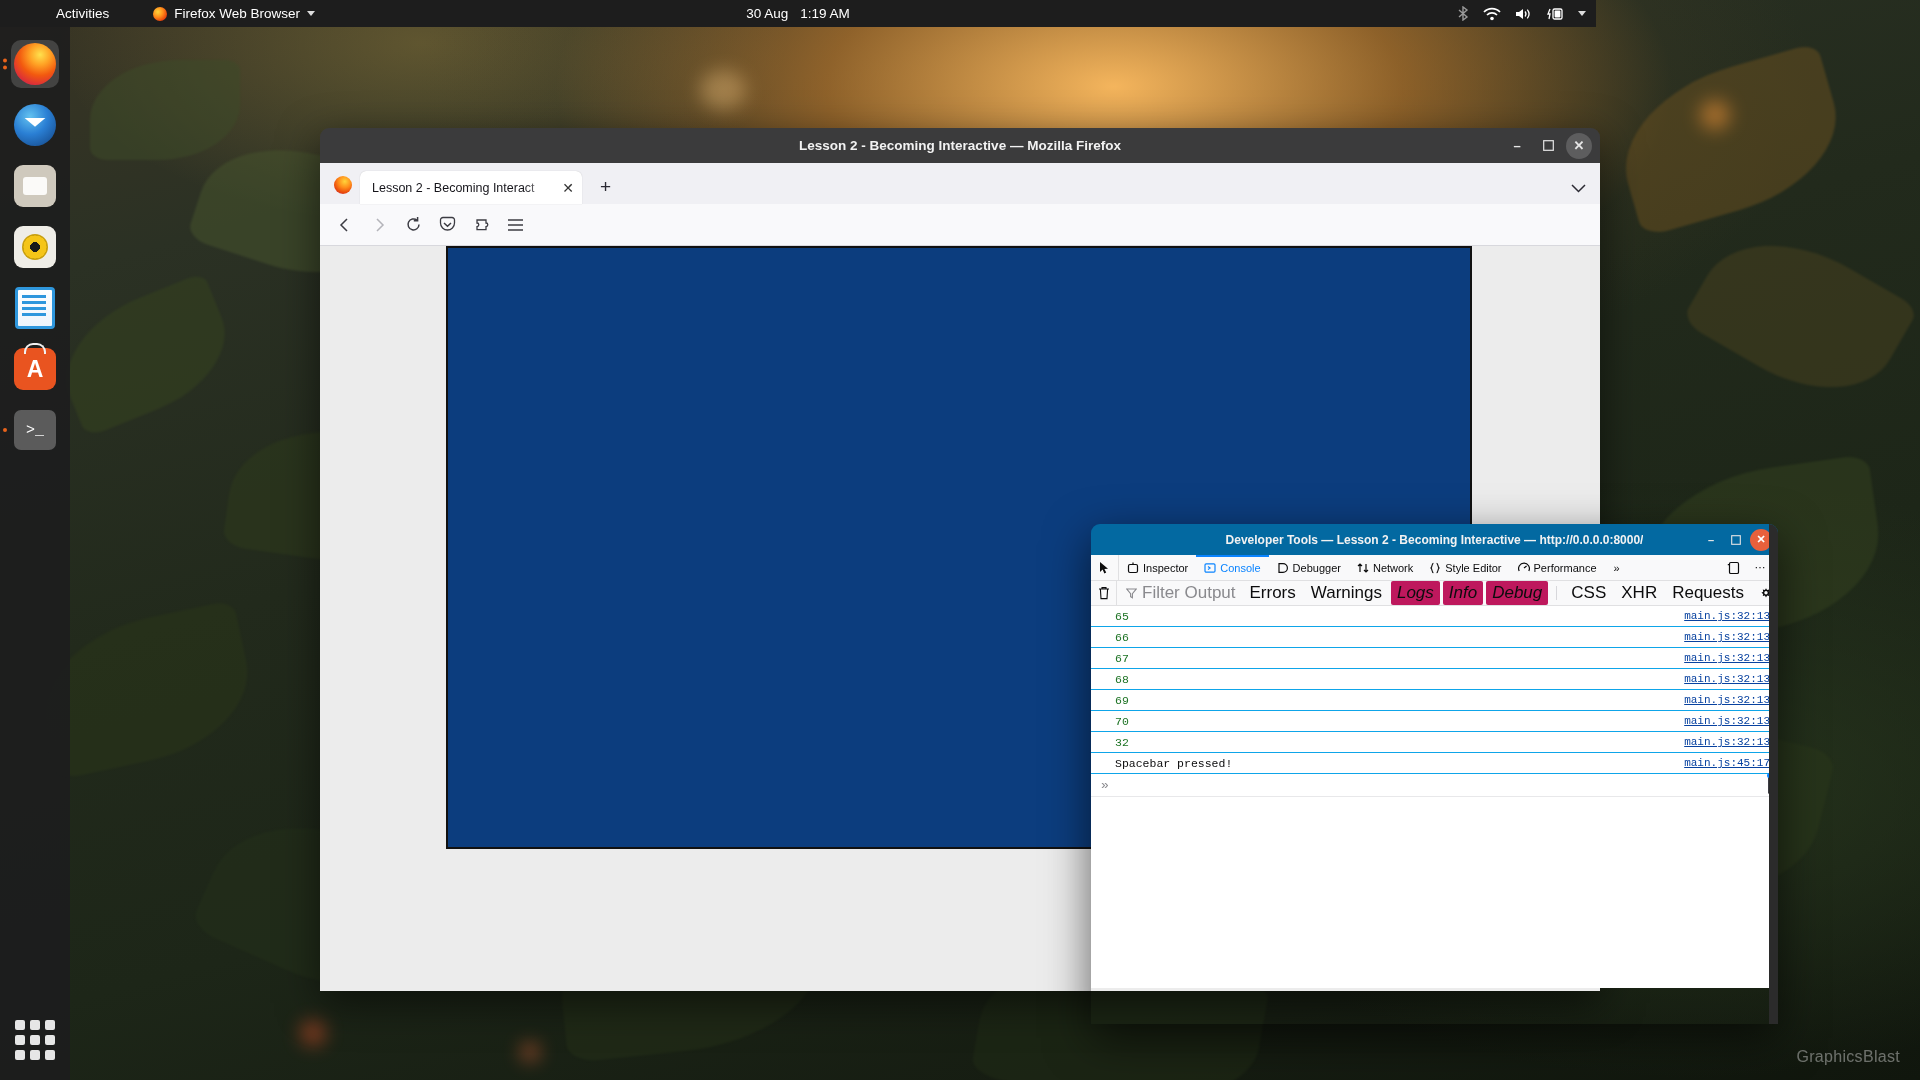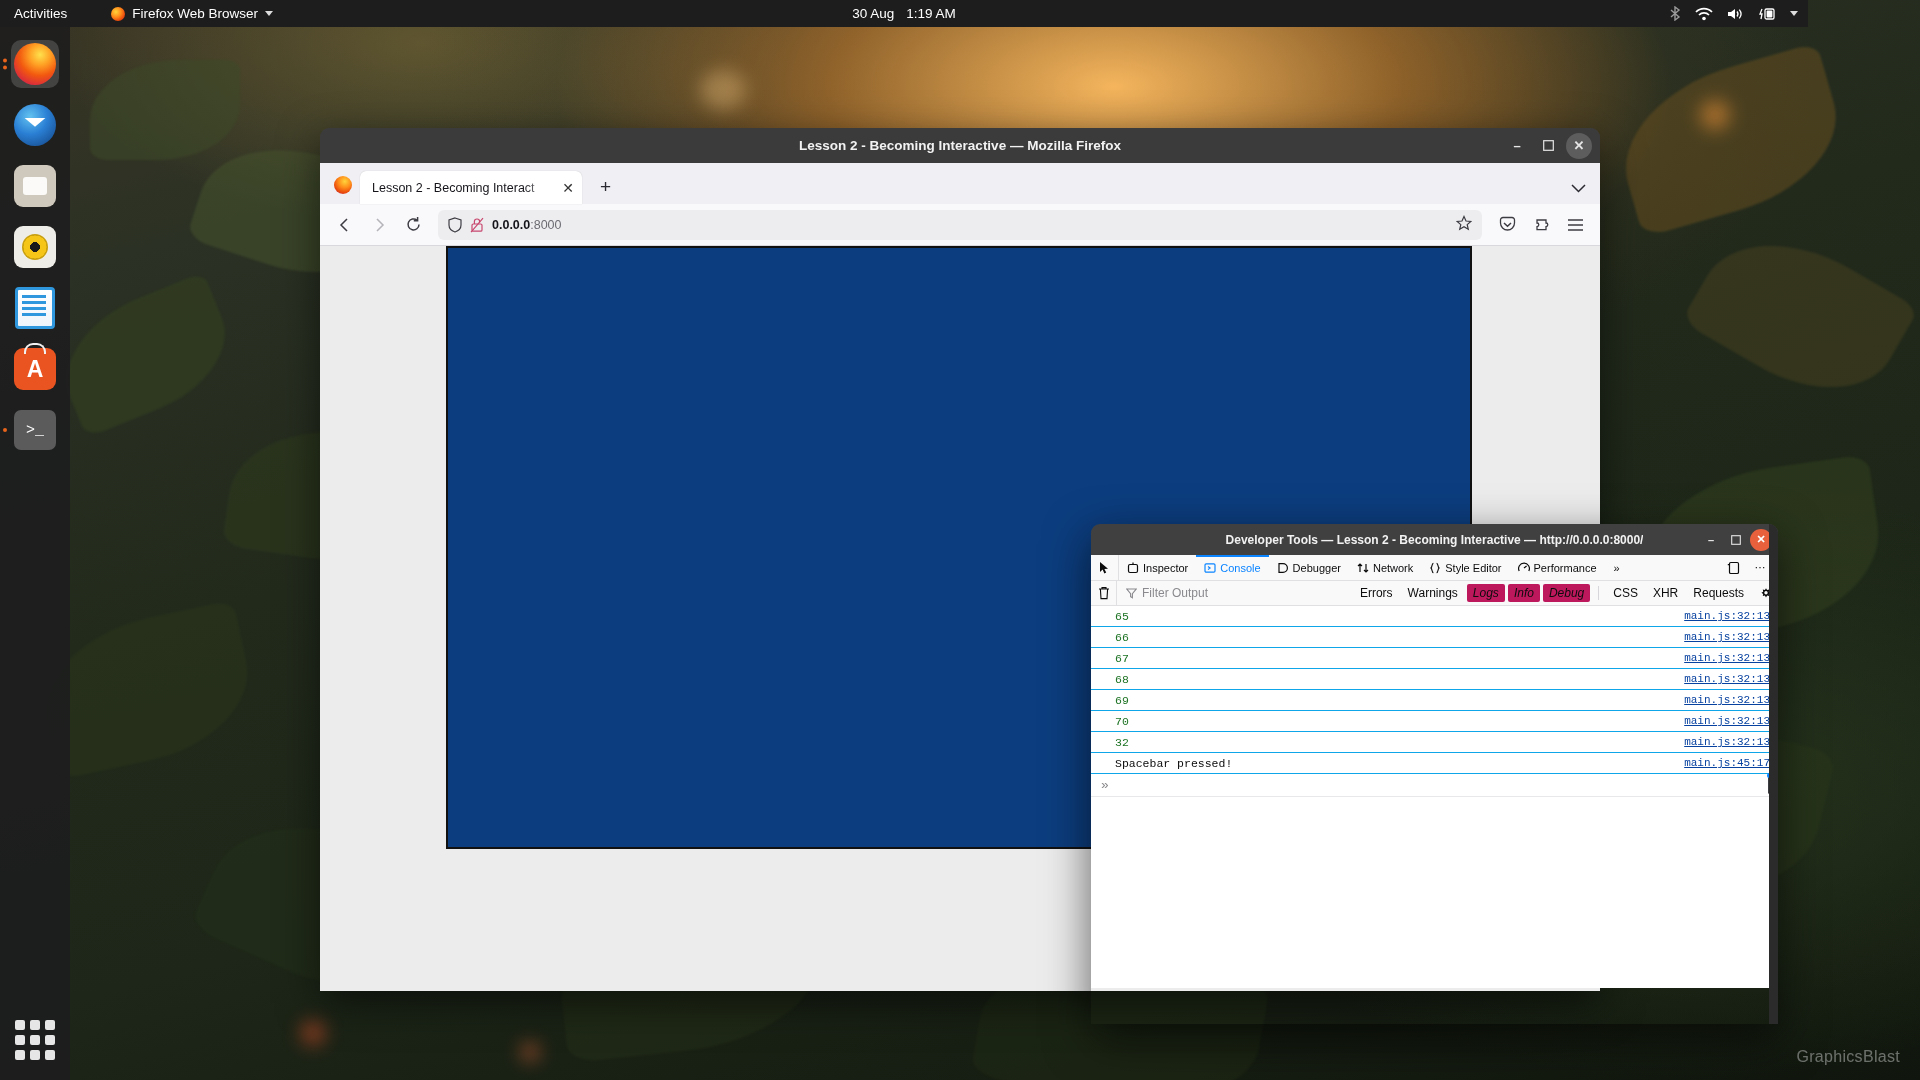--- a/index.html
+++ b/index.html
@@ -26,26 +26,27 @@
   .bokeh {
     position: absolute;
     border-radius: 50%;
     filter: blur(9px);
     opacity: 0.5;
   }
 
   
   #topbar {
     position: absolute; top: 0; left: 0;
-    width: 1808px; height: 27px;
+    width: 1596px; height: 27px;
     background: #1d1d1d;
     color: #ffffff;
     font-size: 13.5px;
     display: flex; align-items: center;
     z-index: 60;
+    padding-left: 42px;
   }
   #topbar .activities { padding: 0 14px 0 14px; font-size: 13.5px; }
   #topbar .appmenu { display: flex; align-items: center; gap: 7px; margin-left: 30px; font-size: 13.5px; }
   #topbar .clock {
     position: absolute; left: 50%; transform: translateX(-50%);
     display: flex; gap: 12px; font-size: 13.5px;
   }
   #topbar .tray {
     position: absolute; right: 10px;
     display: flex; align-items: center; gap: 14px;
@@ -202,21 +203,21 @@
 
   
   #dtwin {
     position: absolute; left: 1091px; top: 524px;
     width: 687px; height: 500px;
     border-radius: 9px 9px 0 0;
     box-shadow: 0 14px 46px rgba(0,0,0,0.6);
     overflow: hidden; z-index: 40;
   }
   #dt-titlebar {
-    height: 31px; background: #404040; color: #f2f2f2;
+    height: 31px; background: #0369a1; color: #f2f2f2;
     display: flex; align-items: center; justify-content: center;
     font-size: 12px; font-weight: bold; position: relative; padding: 0 64px;
   }
   #dt-titlebar .t { white-space: nowrap; overflow: hidden; text-overflow: ellipsis; }
   .dt-winbtns { position: absolute; right: 6px; display: flex; align-items: center; gap: 3px; }
   .dt-winbtn { width: 22px; height: 22px; border-radius: 50%; display: flex;
     align-items: center; justify-content: center; color: #e8e8e8; font-size: 11px; }
   .dt-winbtn.close { background: #e8603c; color: #fff; }
   #dt-toolbar {
     height: 26px; background: #f9f9fa; border-bottom: 1px solid #e0e0e2;
@@ -227,21 +228,21 @@
   .dt-tab {
     display: flex; align-items: center; gap: 4px; padding: 0 8px;
     white-space: nowrap; position: relative; color: #0c0c0d;
   }
   .dt-tab.sel { color: #0a84ff; box-shadow: inset 0 2px 0 #0a84ff; }
   .dt-spacer { flex: 1; }
   .dt-right { display: flex; align-items: center; gap: 2px; padding-right: 6px; }
   .dt-ico { width: 24px; display: flex; align-items: center; justify-content: center; color: #0c0c0d; }
   #dt-filterbar {
     height: 25px; background: #f9f9fa; border-bottom: 1px solid #e0e0e2;
-    display: flex; align-items: center; font-size: 12px; color: #0c0c0d; gap: 0;
+    display: flex; align-items: center; font-size: 17px; color: #0c0c0d; gap: 0;
   }
   .fb-trash { width: 26px; display: flex; align-items: center; justify-content: center;
     border-right: 1px solid #e0e0e2; height: 100%; }
   .fb-input { flex: 1; display: flex; align-items: center; gap: 5px; padding-left: 9px; color: #8a8a8e; }
   .fb-filters { display: flex; align-items: center; gap: 3px; padding-right: 4px; }
   .fb-chip { padding: 2px 6px; border-radius: 2px; }
   .fb-chip.on { background: #be185d; font-style: italic; }
   .fb-sep { width: 1px; height: 14px; background: #d7d7db; margin: 0 5px; }
   .fb-gear { width: 24px; display: flex; align-items: center; justify-content: center; font-size: 13px; }
   #dt-console { background: #ffffff; height: 382px; position: relative; overflow: hidden; }
@@ -415,39 +416,20 @@
       <svg width="16" height="16" viewBox="0 0 16 16">
           <path d="M6 2 L12 8 L6 14" fill="none" stroke="#b4b4ba" stroke-width="1.5"></path>
         </svg>
     </span>
     <span class="navbtn">
       <svg width="17" height="17" viewBox="0 0 17 17">
         <path d="M14 8.5 A5.5 5.5 0 1 1 12 4.2" fill="none" stroke="#3c3c43" stroke-width="1.5"></path>
         <path d="M12.6 1 L12.6 4.8 L8.8 4.8" fill="none" stroke="#3c3c43" stroke-width="1.5"></path>
       </svg>
     </span>
-    <div id="urlbar">
-      <svg width="14" height="16" viewBox="0 0 14 16">
-        <path d="M7 1 L13 3 V8 C13 11.5 10 14 7 15 C4 14 1 11.5 1 8 V3 Z" fill="none" stroke="#3c3c43" stroke-width="1.2"></path>
-      </svg>
-      <svg width="14" height="16" viewBox="0 0 14 16">
-        <rect x="2" y="7" width="10" height="7.2" rx="1.3" fill="none" stroke="#c8476e" stroke-width="1.2"></rect>
-        <path d="M4.4 7 V4.6 A2.6 2.6 0 0 1 9.6 4.6 V5.4" fill="none" stroke="#c8476e" stroke-width="1.2"></path>
-        <path d="M1 15.2 L13 1.2" stroke="#c8476e" stroke-width="1.2"></path>
-      </svg>
-      <span>
-        <span class="url-host">0.0.0.0</span><span class="url-port">:8000</span>
-      </span>
-      <span style="flex:1"></span>
-      <span>
-        <svg width="16" height="16" viewBox="0 0 16 16">
-            <path d="M8 1.5 L10 6 L14.8 6.4 L11.2 9.6 L12.3 14.3 L8 11.8 L3.7 14.3 L4.8 9.6 L1.2 6.4 L6 6 Z" fill="none" stroke="#3c3c43" stroke-width="1.2"></path>
-          </svg>
-      </span>
-    </div>
     <span class="navbtn">
       <svg width="17" height="17" viewBox="0 0 17 17">
           <path d="M1.5 4 A2.5 2.5 0 0 1 4 1.5 H13 A2.5 2.5 0 0 1 15.5 4 V7 A7 7 0 0 1 1.5 7 Z" fill="none" stroke="#3c3c43" stroke-width="1.3"></path>
           <path d="M5 7 L8.5 10.3 L12 7" fill="none" stroke="#3c3c43" stroke-width="1.5"></path>
         </svg>
     </span>
     <span class="navbtn">
       <svg width="17" height="17" viewBox="0 0 17 17">
           <path d="M6 2 H11 V5 A1.8 1.8 0 1 1 11 8.6 V11.6 H2 V8.6 A1.8 1.8 0 1 0 2 5 V2 Z" fill="none" stroke="#3c3c43" stroke-width="1.3" transform="translate(2,2)"></path>
         </svg>

